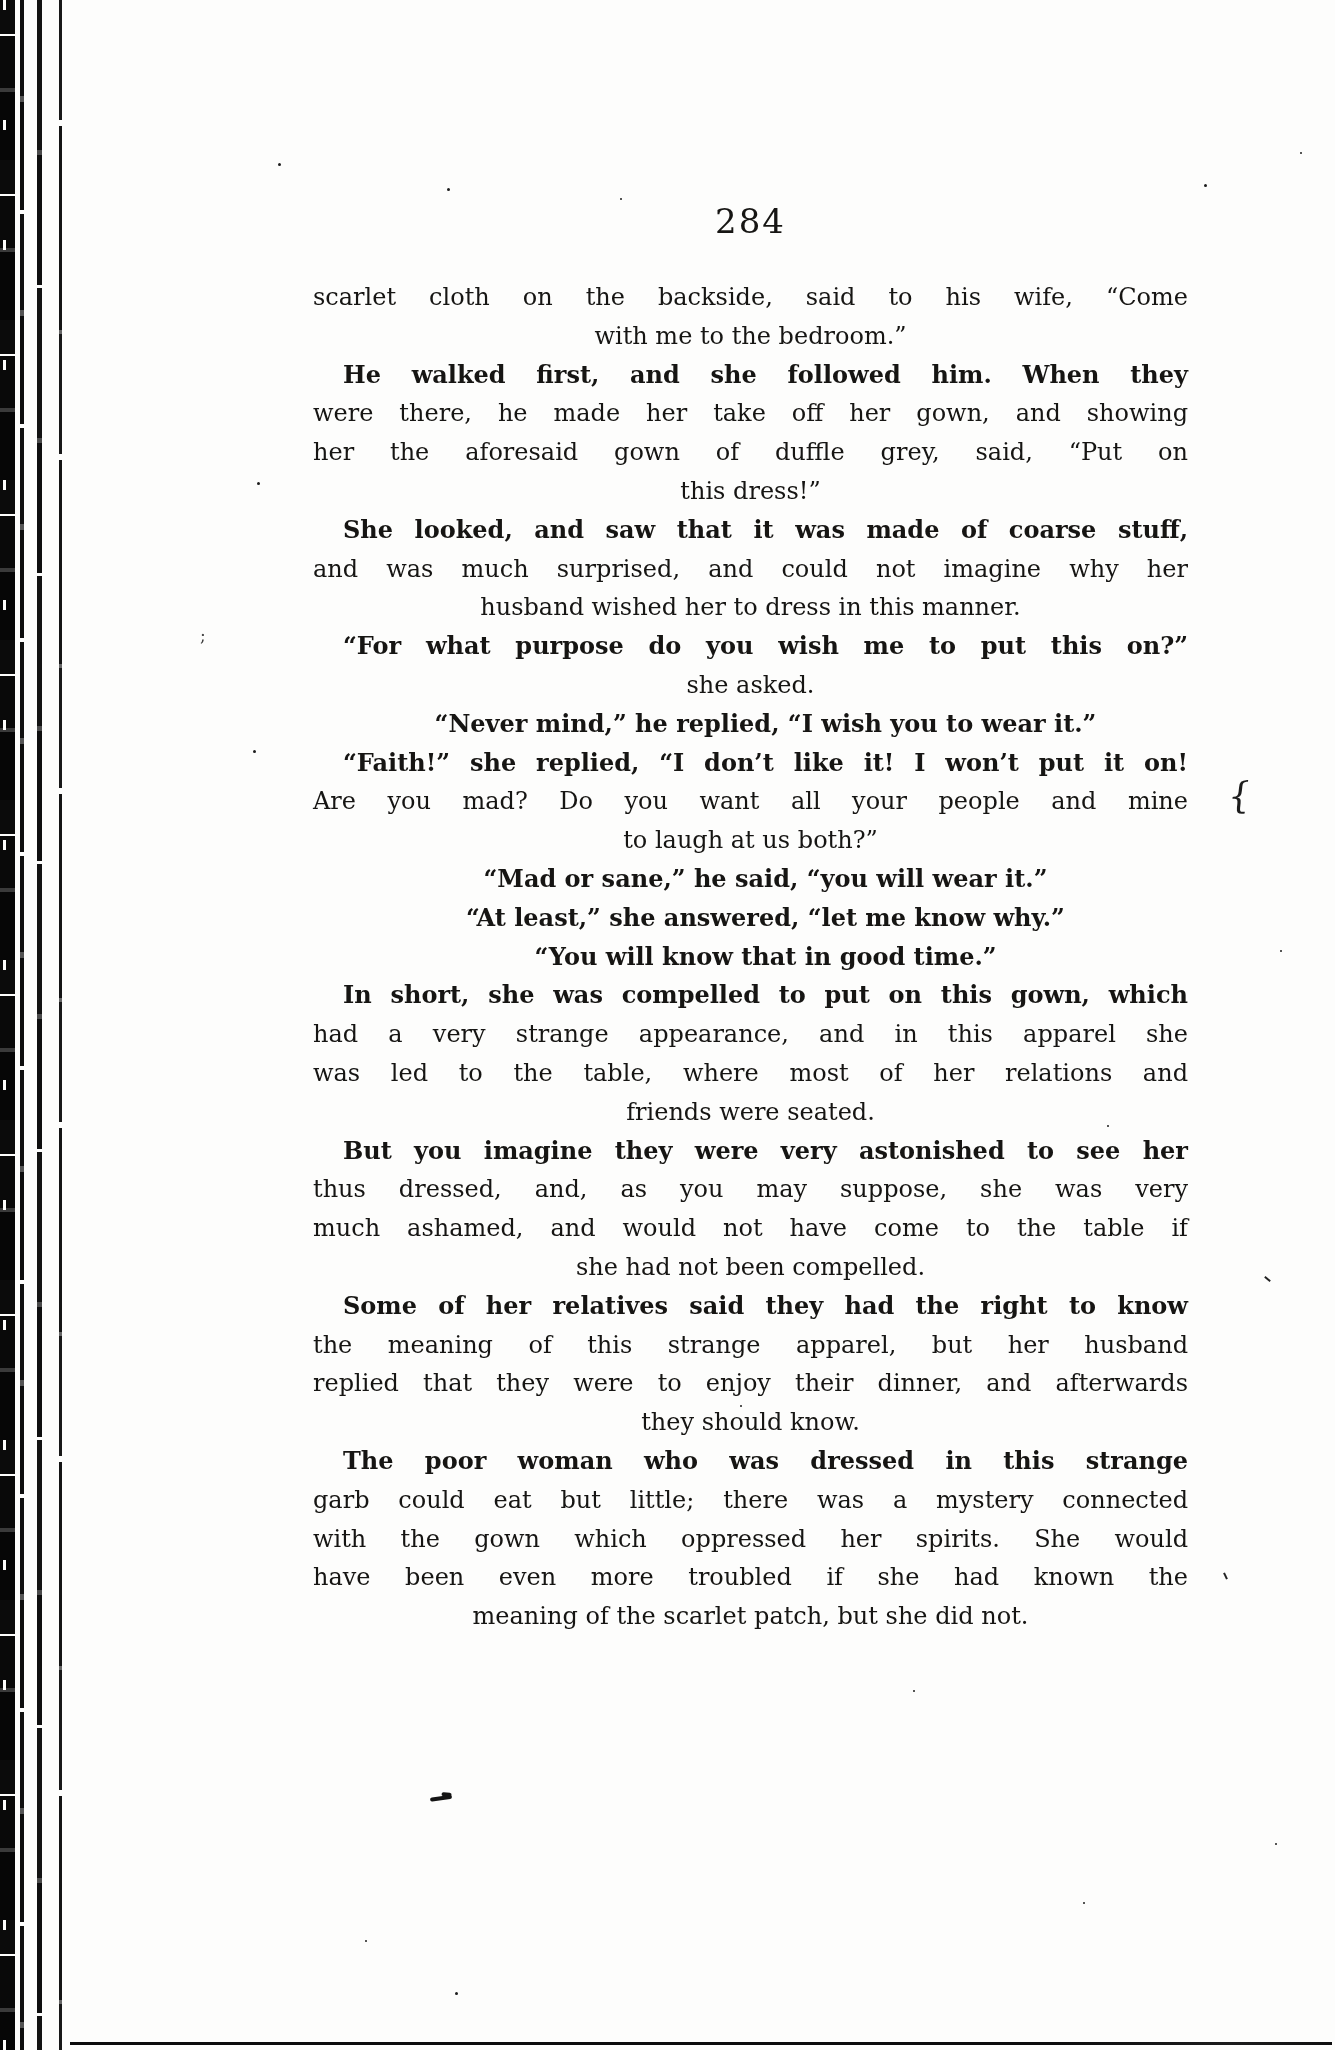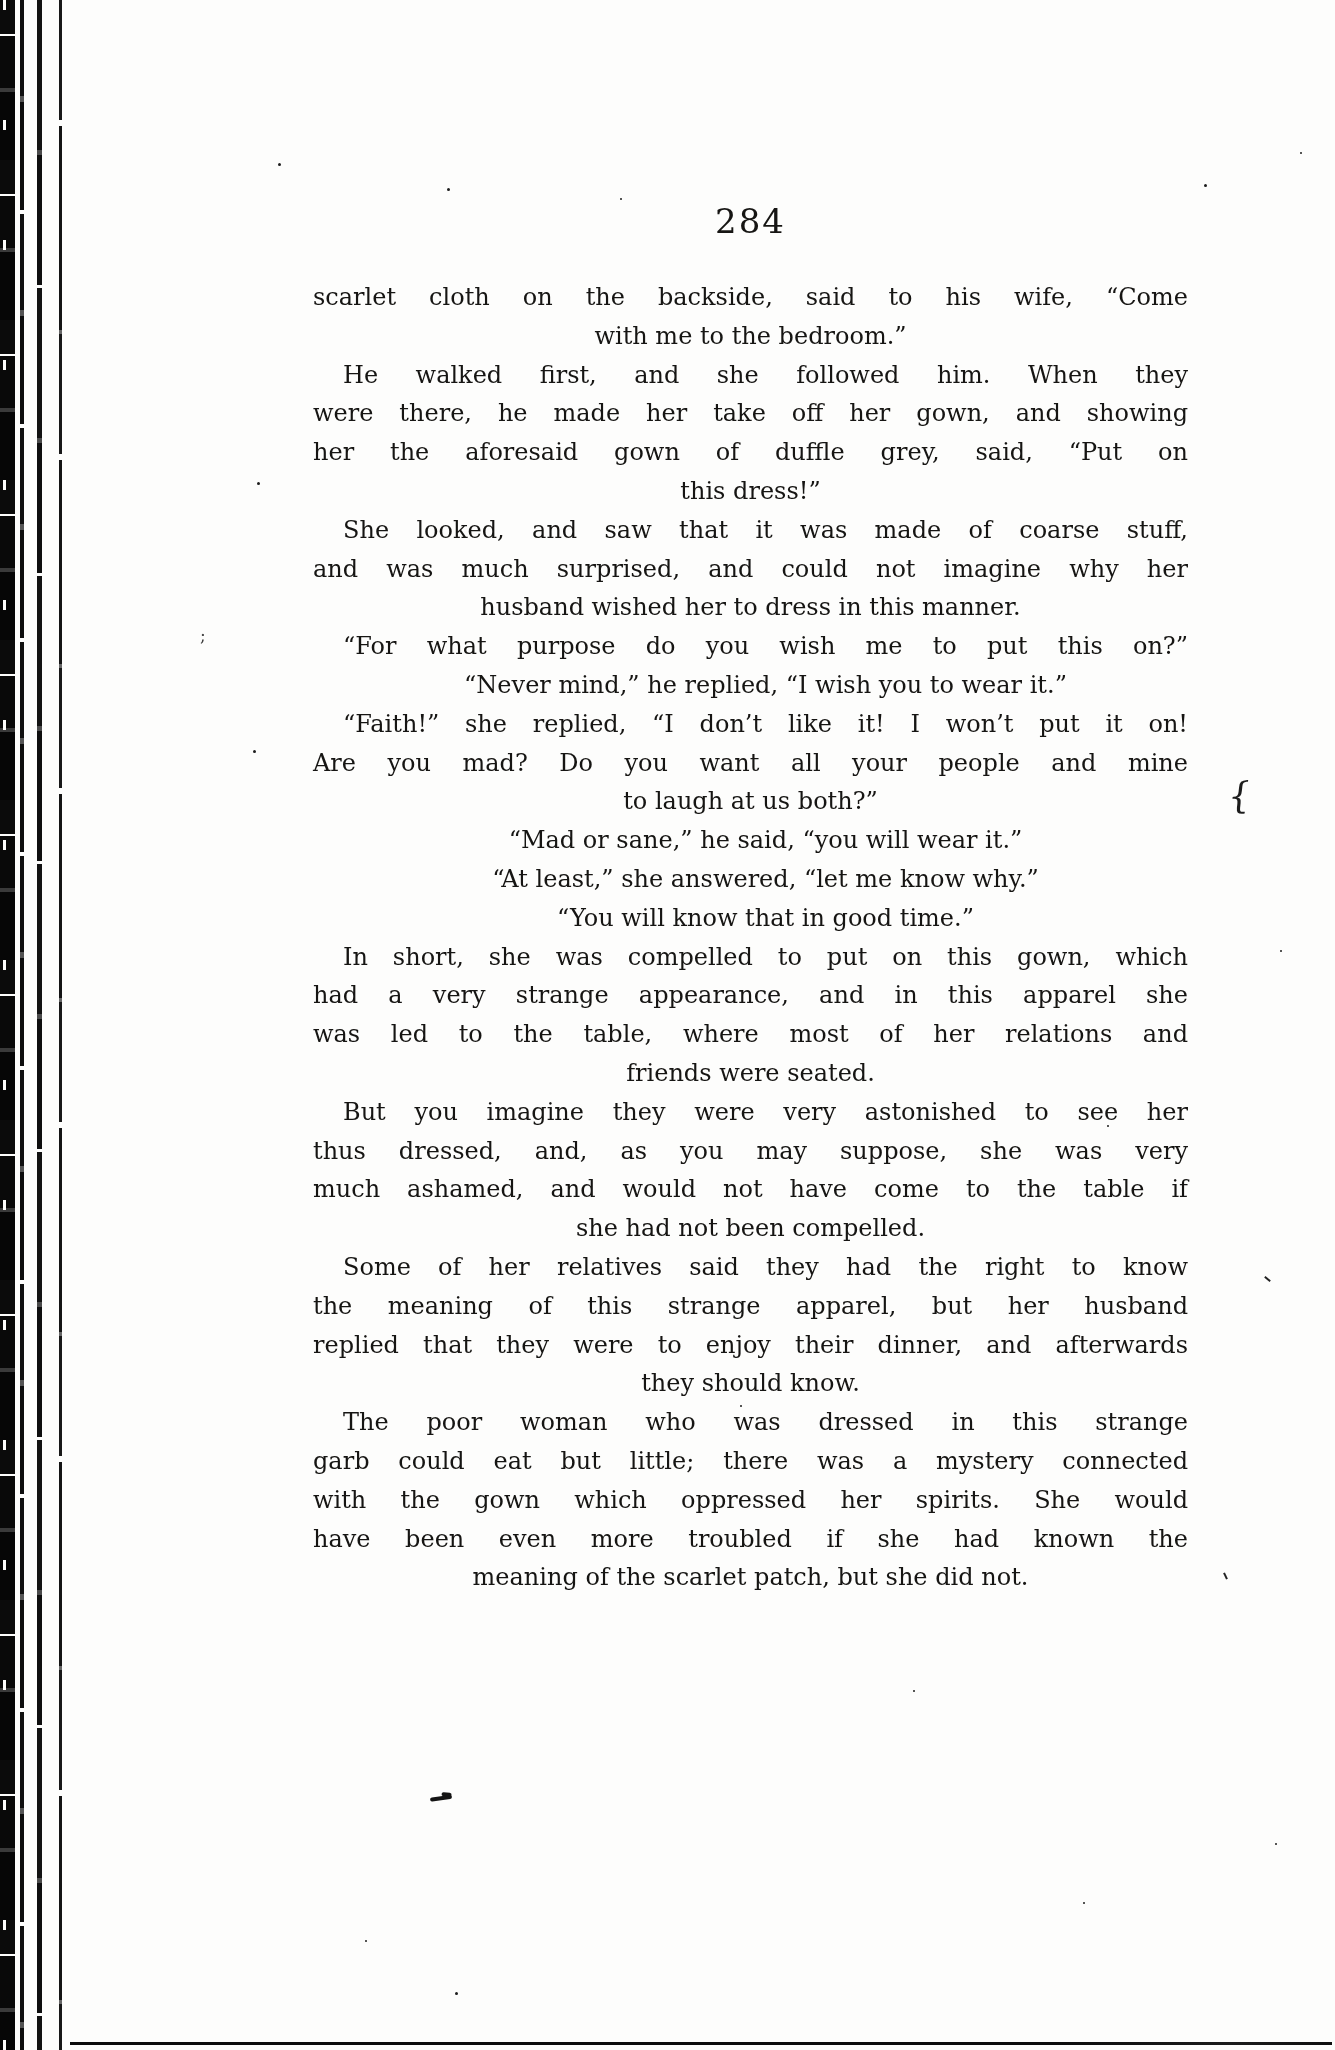--- a/index.html
+++ b/index.html
@@ -52,21 +52,21 @@
   .text-block{
     position:absolute;left:313px;top:278px;width:875px;
     font-size:24px;
   }
   .line{
     height:38.8px;line-height:38.8px;
     white-space:normal;
     text-align:center;
   }
   .line.j{text-align:justify;text-align-last:justify;}
-  .line.ind{text-indent:30px;}
+  .line.ind{text-indent:30px;font-weight:bold;}
   
   .margin-squiggle{
     position:absolute;left:1228px;top:778px;
     font-size:36px;font-style:italic;color:#1c1c1c;
     transform:rotate(-5deg);line-height:1;
   }
   .ink-smudge{
     position:absolute;left:430px;top:1793px;width:26px;height:10px;
     transform:rotate(-8deg);
   }
@@ -107,20 +107,21 @@
       <div class="line j">scarlet cloth on the backside, said to his wife, “Come</div>
       <div class="line">with me to the bedroom.”</div>
       <div class="line j ind">He walked first, and she followed him. When they</div>
       <div class="line j">were there, he made her take off her gown, and showing</div>
       <div class="line j">her the aforesaid gown of duffle grey, said, “Put on</div>
       <div class="line">this dress!”</div>
       <div class="line j ind">She looked, and saw that it was made of coarse stuff,</div>
       <div class="line j">and was much surprised, and could not imagine why her</div>
       <div class="line">husband wished her to dress in this manner.</div>
       <div class="line j ind">“For what purpose do you wish me to put this on?”</div>
+      <div class="line">she asked.</div>
       <div class="line ind">“Never mind,” he replied, “I wish you to wear it.”</div>
       <div class="line j ind">“Faith!” she replied, “I don’t like it!  I won’t put it on!</div>
       <div class="line j">Are you mad? Do you want all your people and mine</div>
       <div class="line">to laugh at us both?”</div>
       <div class="line ind">“Mad or sane,” he said, “you will wear it.”</div>
       <div class="line ind">“At least,” she answered, “let me know why.”</div>
       <div class="line ind">“You will know that in good time.”</div>
       <div class="line j ind">In short, she was compelled to put on this gown, which</div>
       <div class="line j">had a very strange appearance, and in this apparel she</div>
       <div class="line j">was led to the table, where most of her relations and</div>

